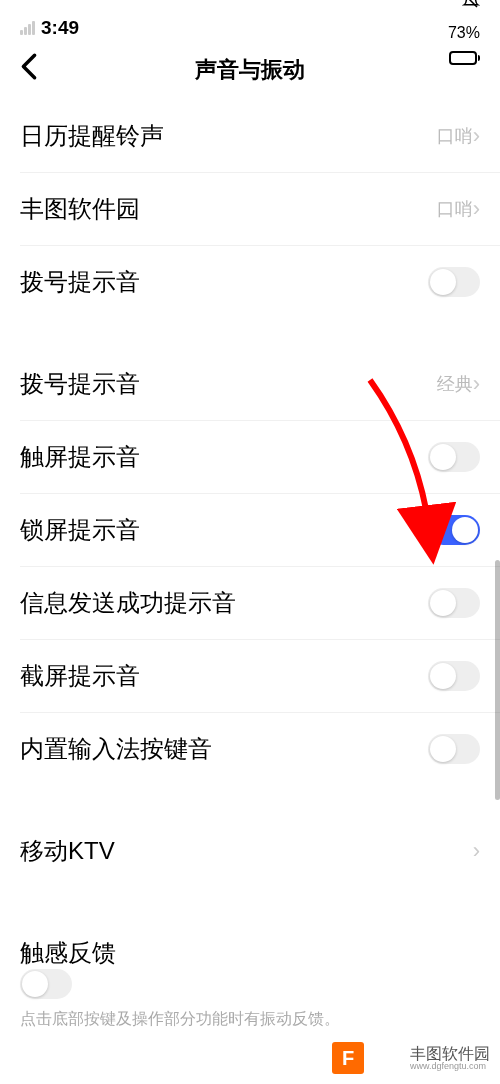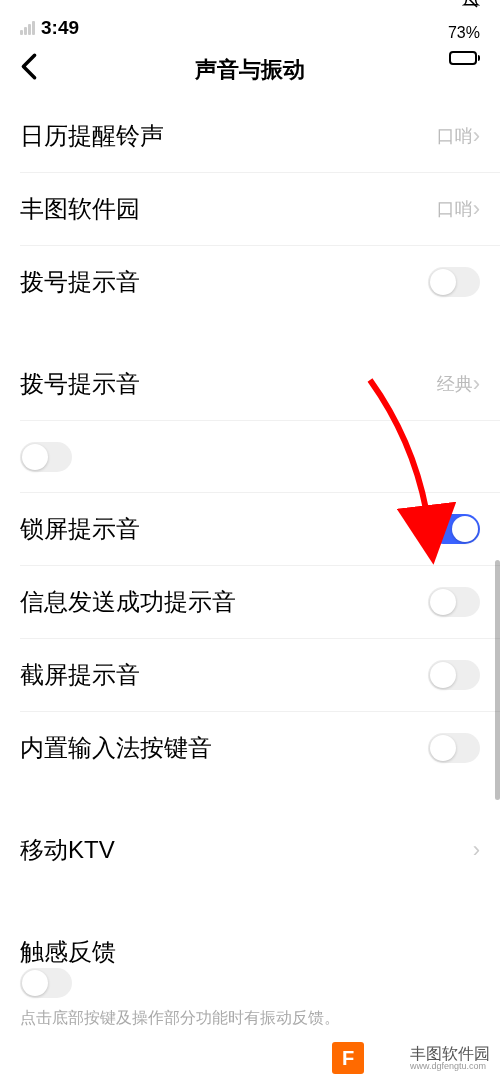--- a/index.html
+++ b/index.html
@@ -162,20 +162,21 @@
 
   <div class="row">
     <span class="row-label">拨号提示音</span>
     <span class="row-right">
       <span class="row-value">经典</span>
       <span class="chevron">›</span>
     </span>
   </div>
 
   <div class="row">
+    <span class="row-label">触屏提示音</span>
     <span class="toggle">
         <span class="toggle-knob"></span>
       </span>
   </div>
 
   <div class="row">
     <span class="row-label">锁屏提示音</span>
     <span class="toggle on">
         <span class="toggle-knob"></span>
       </span>

